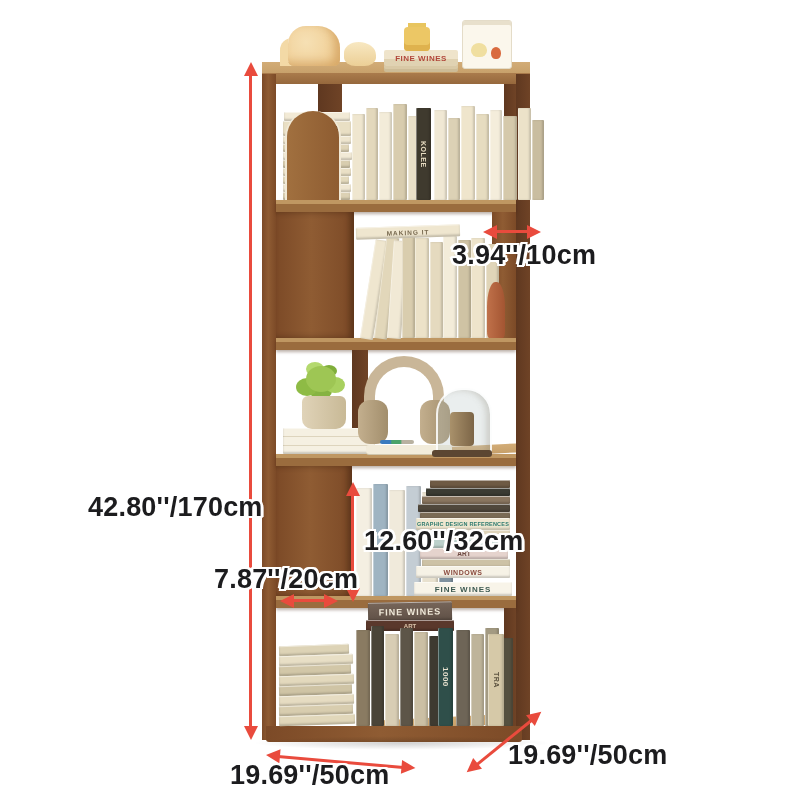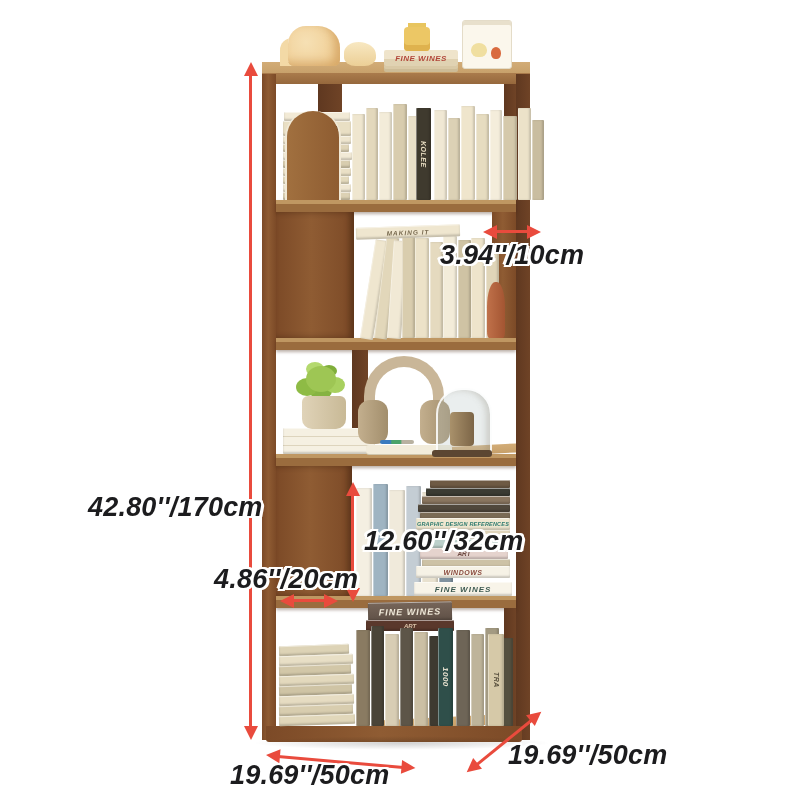--- a/index.html
+++ b/index.html
@@ -1,17 +1,17 @@
 <!DOCTYPE html>
 <html style="--arrow: #e94b3d; --label: #1c1c1e; --bg: #ffffff;"><head>
 <meta charset="utf-8">
 <style>
   html,body{margin:0;padding:0;}
   body{width:800px;height:800px;background:#fff;font-family:"Liberation Sans",sans-serif;overflow:hidden;}
-  .scene{position:relative;width:800px;height:700px;background:var(--bg,#fff);font-style:italic;}
+  .scene{position:relative;width:800px;height:700px;background:var(--bg,#fff);}
   .abs{position:absolute;}
   
   .wood-top{background:linear-gradient(180deg,#d2ac77,#c7a06a);}
   .wood-front{background:linear-gradient(180deg,#aa7b4c,#96683c);}
   .wood-side{background:linear-gradient(90deg,#7c4a27,#8f5c33 45%,#7c4a27);}
   .wood-dark{background:linear-gradient(90deg,#5f3820,#6f4326);}
   .board{background:linear-gradient(180deg,#bf9762 0 30%,#9a6c3e 30%);box-shadow:0 2px 3px rgba(60,30,10,.35);}
   
   .dim{position:absolute;font-size:27px;font-weight:600;letter-spacing:.2px;color:var(--label,#1c1c1e);white-space:nowrap;
        text-shadow:2px 0 0 #fff,-2px 0 0 #fff,0 2px 0 #fff,0 -2px 0 #fff,2px 2px 0 #fff,-2px -2px 0 #fff,2px -2px 0 #fff,-2px 2px 0 #fff,3px 1px 0 #fff,-3px -1px 0 #fff;}
@@ -222,35 +222,35 @@
       <div class="arrow-line-v" style="left:249px;top:74px;height:654px;"></div>
       <div class="head up" style="left:243.5px;top:62px;"></div>
       <div class="head down" style="left:243.5px;top:726px;"></div>
       <div class="dim" style="left:88px;top:492px;">42.80''/170cm</div>
     </div>
 
     <div>
       <div class="arrow-line-h" style="left:489px;top:230px;width:42px;"></div>
       <div class="head left" style="left:483px;top:224.5px;"></div>
       <div class="head right" style="left:527px;top:224.5px;"></div>
-      <div class="dim" style="left:440px;top:240px;">3.94''/10cm</div>
+      <div class="dim" style="left:452px;top:240px;">3.94''/10cm</div>
     </div>
 
     <div>
       <div class="arrow-line-v" style="left:351px;top:494px;height:96px;"></div>
       <div class="head up" style="left:345.5px;top:482px;"></div>
       <div class="head down" style="left:345.5px;top:588px;"></div>
       <div class="dim" style="left:364px;top:526px;">12.60''/32cm</div>
     </div>
 
     <div>
       <div class="arrow-line-h" style="left:286px;top:599px;width:42px;"></div>
       <div class="head left" style="left:280px;top:593.5px;"></div>
       <div class="head right" style="left:324px;top:593.5px;"></div>
-      <div class="dim" style="left:214px;top:564px;">4.86''/20cm</div>
+      <div class="dim" style="left:214px;top:564px;">7.87''/20cm</div>
     </div>
 
     <div>
       <div class="abs" style="left:266px;top:748px;width:150px;height:14px;transform:rotate(5deg);transform-origin:left center;">
         <div class="arrow-line-h" style="left:12px;top:5.5px;width:126px;"></div>
         <div class="head left" style="left:0;top:0;"></div>
         <div class="head right" style="left:136px;top:0;"></div>
       </div>
       <div class="dim" style="left:230px;top:760px;">19.69''/50cm</div>
     </div>

